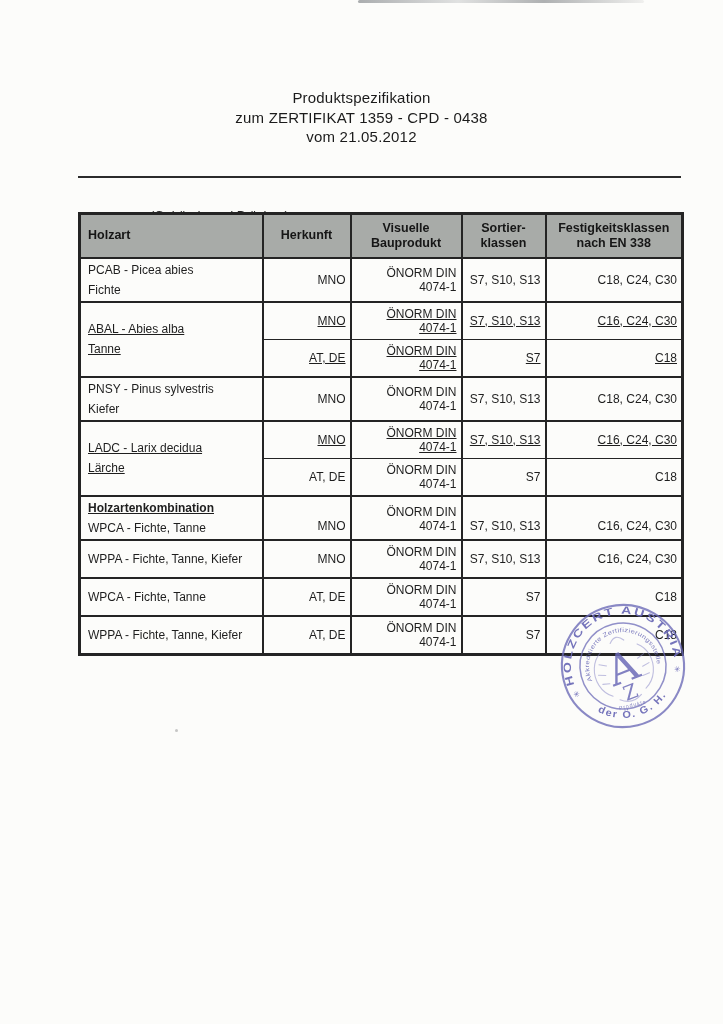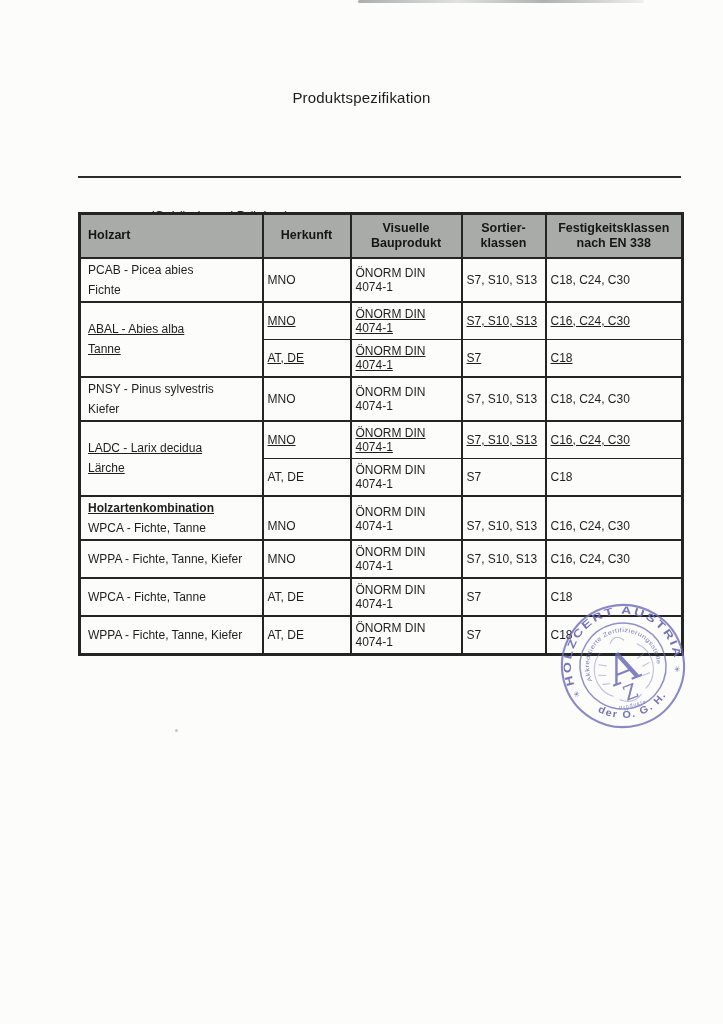--- a/index.html
+++ b/index.html
@@ -59,21 +59,21 @@
   }
   .doc-table{border:3px solid var(--border);}
   .doc-table th{
     background:var(--header-bg);
     font-size:12.5px;font-weight:bold;text-align:center;
     height:44px;white-space:pre-line;line-height:15px;
     color:#161616;
   }
   .doc-table th.h-left{text-align:left;padding-left:7px;}
   .doc-table td{
-    text-align:left;vertical-align:middle;padding:4px 4px;
+    text-align:right;vertical-align:middle;padding:4px 4px;
     background:#fcfcfa;
   }
   .doc-table td.c1{text-align:left;padding:0 7px;}
   tr.rr44{height:44px;}
   tr.rr20{height:20px;text-decoration:underline;}
   tr.rr23{height:23px;}
   tr.rr26{height:26px;}
   td.thin-b{border-bottom-width:1px;}
   td.thin-t{border-top-width:1px;}
   td.vb{vertical-align:bottom;padding-bottom:6px;}
@@ -93,20 +93,22 @@
 </head>
 <body>
 
 <div class="page">
 
   <div class="smudge-top"></div>
   <div class="speck"></div>
 
   <div class="title">
     <div>Produktspezifikation</div>
+    <div>zum ZERTIFIKAT 1359 - CPD - 0438</div>
+    <div>vom 21.05.2012</div>
   </div>
 
   <div class="rule"></div>
 
   <div class="product-line2">(Gebäude und Brücken)</div>
 
   <table class="doc-table">
     <colgroup>
       <col style="width:183px">
         <col style="width:88px">

